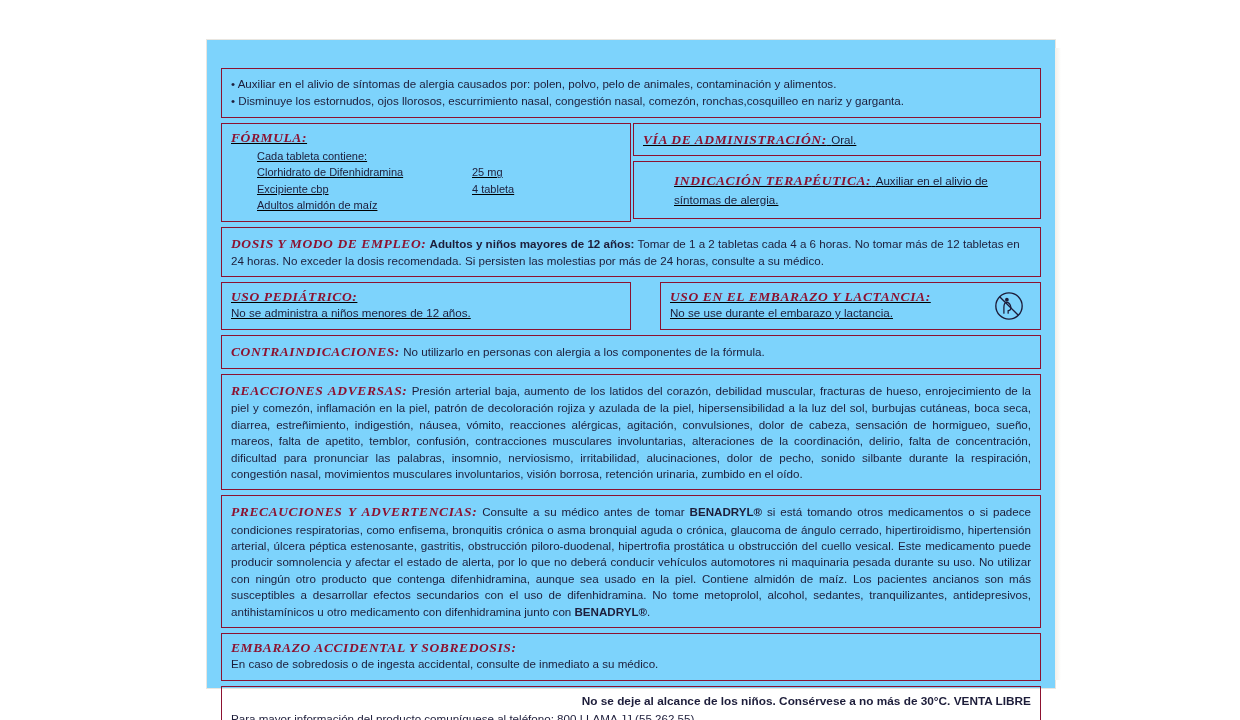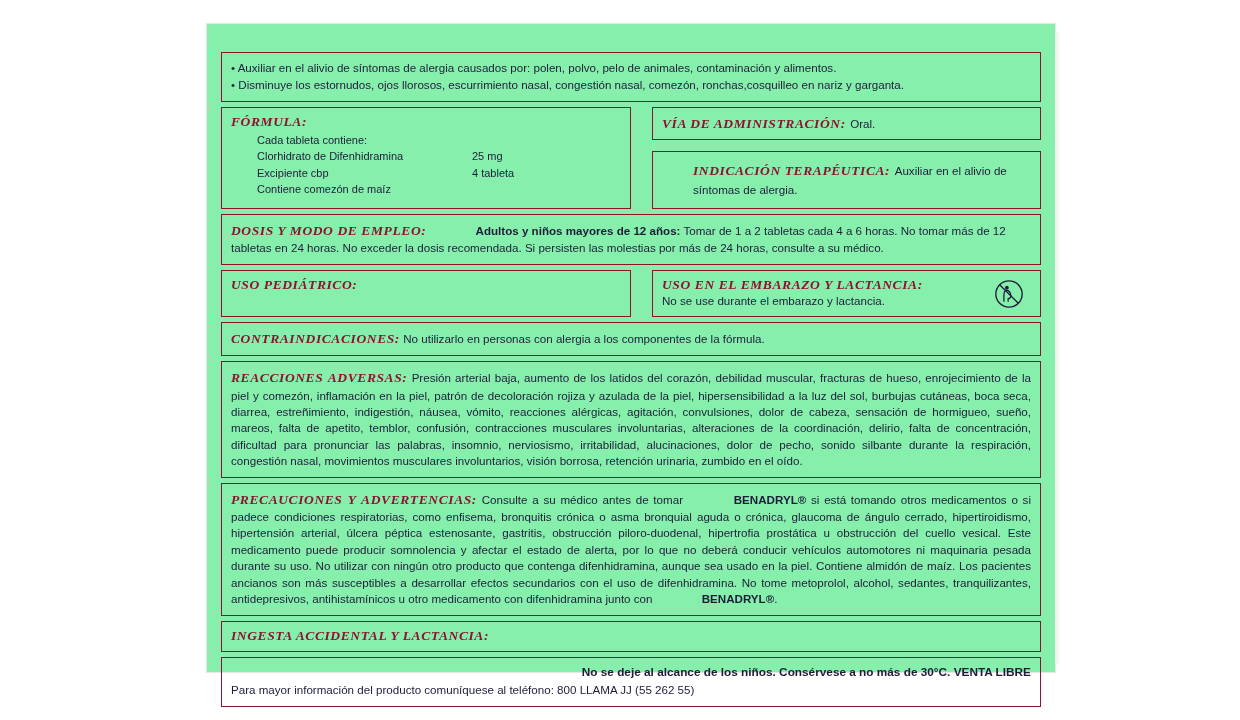--- a/index.html
+++ b/index.html
@@ -16,24 +16,24 @@
   .page {
     position: relative;
     width: 1240px;
     height: 720px;
     background: #ffffff;
   }
   
   .carton {
     position: absolute;
     left: 207px;
-    top: 24px;
+    top: 40px;
     width: 848px;
     height: 648px;
-    background: #86efac;
+    background: #7dd3fc;
     box-shadow: 0 0 0 1px #e9e6e0;
   }
   .carton::after {
     
     content: "";
     position: absolute;
     right: -6px;
     top: 8px;
     width: 6px;
     height: 632px;
@@ -48,42 +48,43 @@
   
   .panel {
     border: 1.5px solid #8c1230;
     box-sizing: border-box;
     padding: 6px 9px 7px 9px;
     margin-bottom: 5px;
     background: transparent;
   }
   .row {
     display: flex;
-    gap: 21px;
+    gap: 2px;
     margin-bottom: 5px;
+    text-decoration: underline;
   }
   .row > .panel { margin-bottom: 0; }
 
   .heading {
     font-family: "Liberation Serif", serif;
     font-style: italic;
     font-weight: bold;
     color: #8c1230;
     letter-spacing: 0.6px;
     font-size: 13.5px;
   }
   .body {
     font-family: "Liberation Sans", sans-serif;
     color: #1d1d3a;
     font-size: 11.6px;
     line-height: 1.42;
     text-align: justify;
   }
   .body.nojust { text-align: left; }
-  .bold { font-weight: bold; margin-left: 46px; }
+  .bold { font-weight: bold; }
 
   
   .bullets .body { line-height: 1.5; }
 
   
   .formula-lines {
     margin-top: 2px;
   }
   .fline {
     display: flex;
@@ -99,21 +100,21 @@
   .col-right { flex: 1; }
 
   
   .preg-icon {
     position: absolute;
     right: 14px;
     top: 6px;
     width: 34px;
     height: 34px;
   }
-  .panel.rel { position: relative; }
+  .panel.rel { position: relative; margin-left: 27px; }
 
   .footer {
     padding: 7px 9px 8px 9px;
     border: 1.5px solid #8c1230;
     box-sizing: border-box;
   }
   .footer .l1 { font-weight: bold; color: #1d1d3a; font-size: 11.8px; margin-bottom: 2px; text-align: right;}
   .footer .l2, .footer .l3 { color: #1d1d3a; font-size: 11.6px; line-height: 1.5; }
 </style>
 </head>
@@ -137,48 +138,49 @@
             </div>
             <div class="fline">
               <span class="fname findent">Clorhidrato de Difenhidramina</span>
               <span class="fval">25 mg</span>
             </div>
             <div class="fline">
               <span class="fname findent">Excipiente cbp</span>
               <span class="fval">4 tableta</span>
             </div>
             <div class="fline">
-              <span class="fname findent">Contiene comezón de maíz</span>
+              <span class="fname findent">Adultos almidón de maíz</span>
               <span class="fval"></span>
             </div>
           </div>
         </div>
 
         <div class="col-right">
-          <div class="panel" style="margin-bottom:11px;">
+          <div class="panel" style="margin-bottom:5px;">
             <span class="heading">VÍA DE ADMINISTRACIÓN:</span>
             <span class="body">Oral.</span>
           </div>
           <div class="panel" style="margin-bottom:0;padding-top:9px;padding-bottom:10px;padding-left:40px;">
             <span class="heading">INDICACIÓN TERAPÉUTICA:</span>
             <span class="body">Auxiliar en el alivio de síntomas de alergia.</span>
           </div>
         </div>
       </div>
 
       <div class="panel">
         <div class="body nojust">
           <span class="heading">DOSIS Y MODO DE EMPLEO:</span>
           <span class="bold">Adultos y niños mayores de 12 años:</span><span> Tomar de 1 a 2 tabletas cada 4 a 6 horas. No tomar más de 12 tabletas en 24 horas. No exceder la dosis recomendada. Si persisten las molestias por más de 24 horas, consulte a su médico.</span>
         </div>
       </div>
 
       <div class="row">
         <div class="panel col-left">
           <div class="heading">USO PEDIÁTRICO:</div>
+          <div class="body nojust">No se administra a niños menores de 12 años.</div>
         </div>
         <div class="panel col-right rel">
           <div class="heading">USO EN EL EMBARAZO Y LACTANCIA:</div>
           <div class="body nojust">No se use durante el embarazo y lactancia.</div>
           <svg class="preg-icon" viewBox="0 0 40 40">
             <circle cx="20" cy="20" r="15.5" fill="none" stroke="#1d1d3a" stroke-width="1.6"></circle>
             <line x1="9" y1="9" x2="31" y2="31" stroke="#1d1d3a" stroke-width="1.6"></line>
             <circle cx="17.5" cy="12.5" r="2.2" fill="#1d1d3a"></circle>
             <path d="M17 15.5 C14.5 16.5 14 19 14 21.5 L14 28.5 M17 15.5 C20 16 21.8 18.5 22.2 21.5 C22.5 24 21 25.5 19 25.6 L19 28.5" fill="none" stroke="#1d1d3a" stroke-width="1.5" stroke-linecap="round"></path>
           </svg>
@@ -200,21 +202,22 @@
       </div>
 
       <div class="panel">
         <div class="body">
           <span class="heading">PRECAUCIONES Y ADVERTENCIAS:</span>
           <span>Consulte a su médico antes de tomar </span><span class="bold">BENADRYL®</span><span> si está tomando otros medicamentos o si padece condiciones respiratorias, como enfisema, bronquitis crónica o asma bronquial aguda o crónica, glaucoma de ángulo cerrado, hipertiroidismo, hipertensión arterial, úlcera péptica estenosante, gastritis, obstrucción piloro-duodenal, hipertrofia prostática u obstrucción del cuello vesical. Este medicamento puede producir somnolencia y afectar el estado de alerta, por lo que no deberá conducir vehículos automotores ni maquinaria pesada durante su uso. No utilizar con ningún otro producto que contenga difenhidramina, aunque sea usado en la piel. Contiene almidón de maíz. Los pacientes ancianos son más susceptibles a desarrollar efectos secundarios con el uso de difenhidramina. No tome metoprolol, alcohol, sedantes, tranquilizantes, antidepresivos, antihistamínicos u otro medicamento con difenhidramina junto con </span><span class="bold">BENADRYL®</span><span>.</span>
         </div>
       </div>
 
       <div class="panel">
-        <div class="heading">INGESTA ACCIDENTAL Y LACTANCIA:</div>
+        <div class="heading">EMBARAZO ACCIDENTAL Y SOBREDOSIS:</div>
+        <div class="body nojust">En caso de sobredosis o de ingesta accidental, consulte de inmediato a su médico.</div>
       </div>
 
       <div class="footer">
         <div class="l1">No se deje al alcance de los niños. Consérvese a no más de 30°C. VENTA LIBRE</div>
         <div class="l2">Para mayor información del producto comuníquese al teléfono: 800 LLAMA JJ (55 262 55)</div>
 
       </div>
 
     </div>
   </div>

